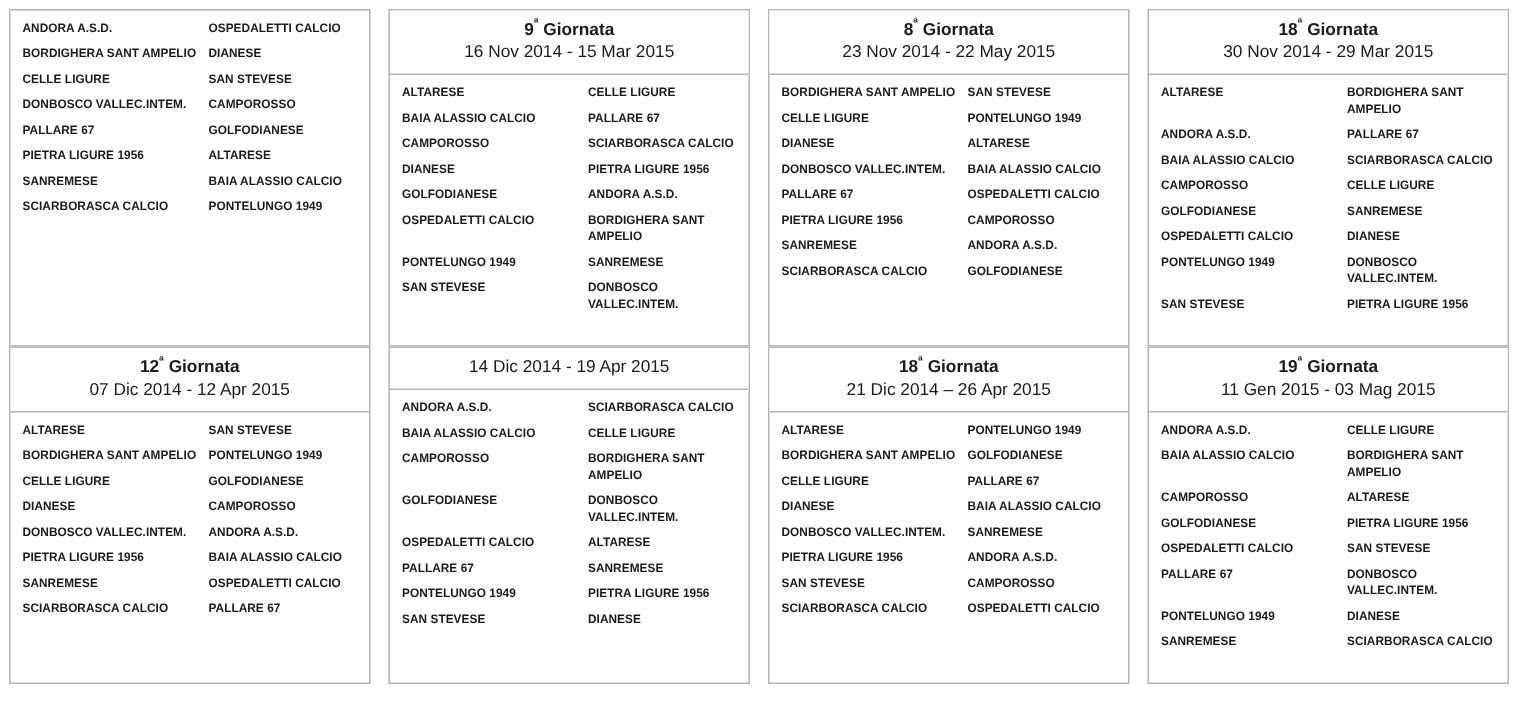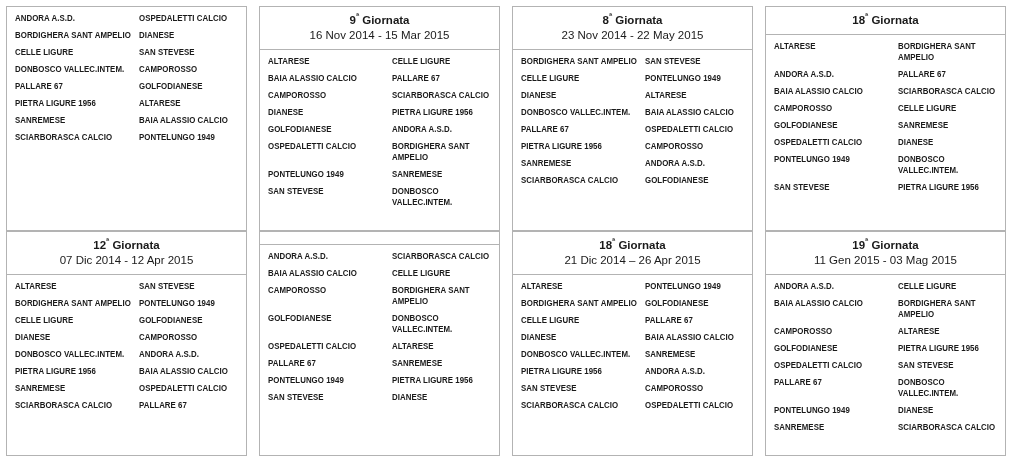--- a/index.html
+++ b/index.html
@@ -200,20 +200,21 @@
         </div>
         <div class="fixture">
           <div class="team home">SCIARBORASCA CALCIO</div>
           <div class="team away">GOLFODIANESE</div>
         </div>
       </div>
     </div>
     <div class="card">
       <div class="card-header">
         <div class="card-title"><span>18</span><span class="ord">ª</span> <span>Giornata</span></div>
+        <div class="card-dates">30 Nov 2014 - 29 Mar 2015</div>
       </div>
       <div class="card-body">
         <div class="fixture">
           <div class="team home">ALTARESE</div>
           <div class="team away">BORDIGHERA SANT AMPELIO</div>
         </div>
         <div class="fixture">
           <div class="team home">ANDORA A.S.D.</div>
           <div class="team away">PALLARE 67</div>
         </div>
@@ -278,20 +279,21 @@
           <div class="team away">OSPEDALETTI CALCIO</div>
         </div>
         <div class="fixture">
           <div class="team home">SCIARBORASCA CALCIO</div>
           <div class="team away">PALLARE 67</div>
         </div>
       </div>
     </div>
     <div class="card">
       <div class="card-header">
+        <div class="card-dates">14 Dic 2014 - 19 Apr 2015</div>
       </div>
       <div class="card-body">
         <div class="fixture">
           <div class="team home">ANDORA A.S.D.</div>
           <div class="team away">SCIARBORASCA CALCIO</div>
         </div>
         <div class="fixture">
           <div class="team home">BAIA ALASSIO CALCIO</div>
           <div class="team away">CELLE LIGURE</div>
         </div>

